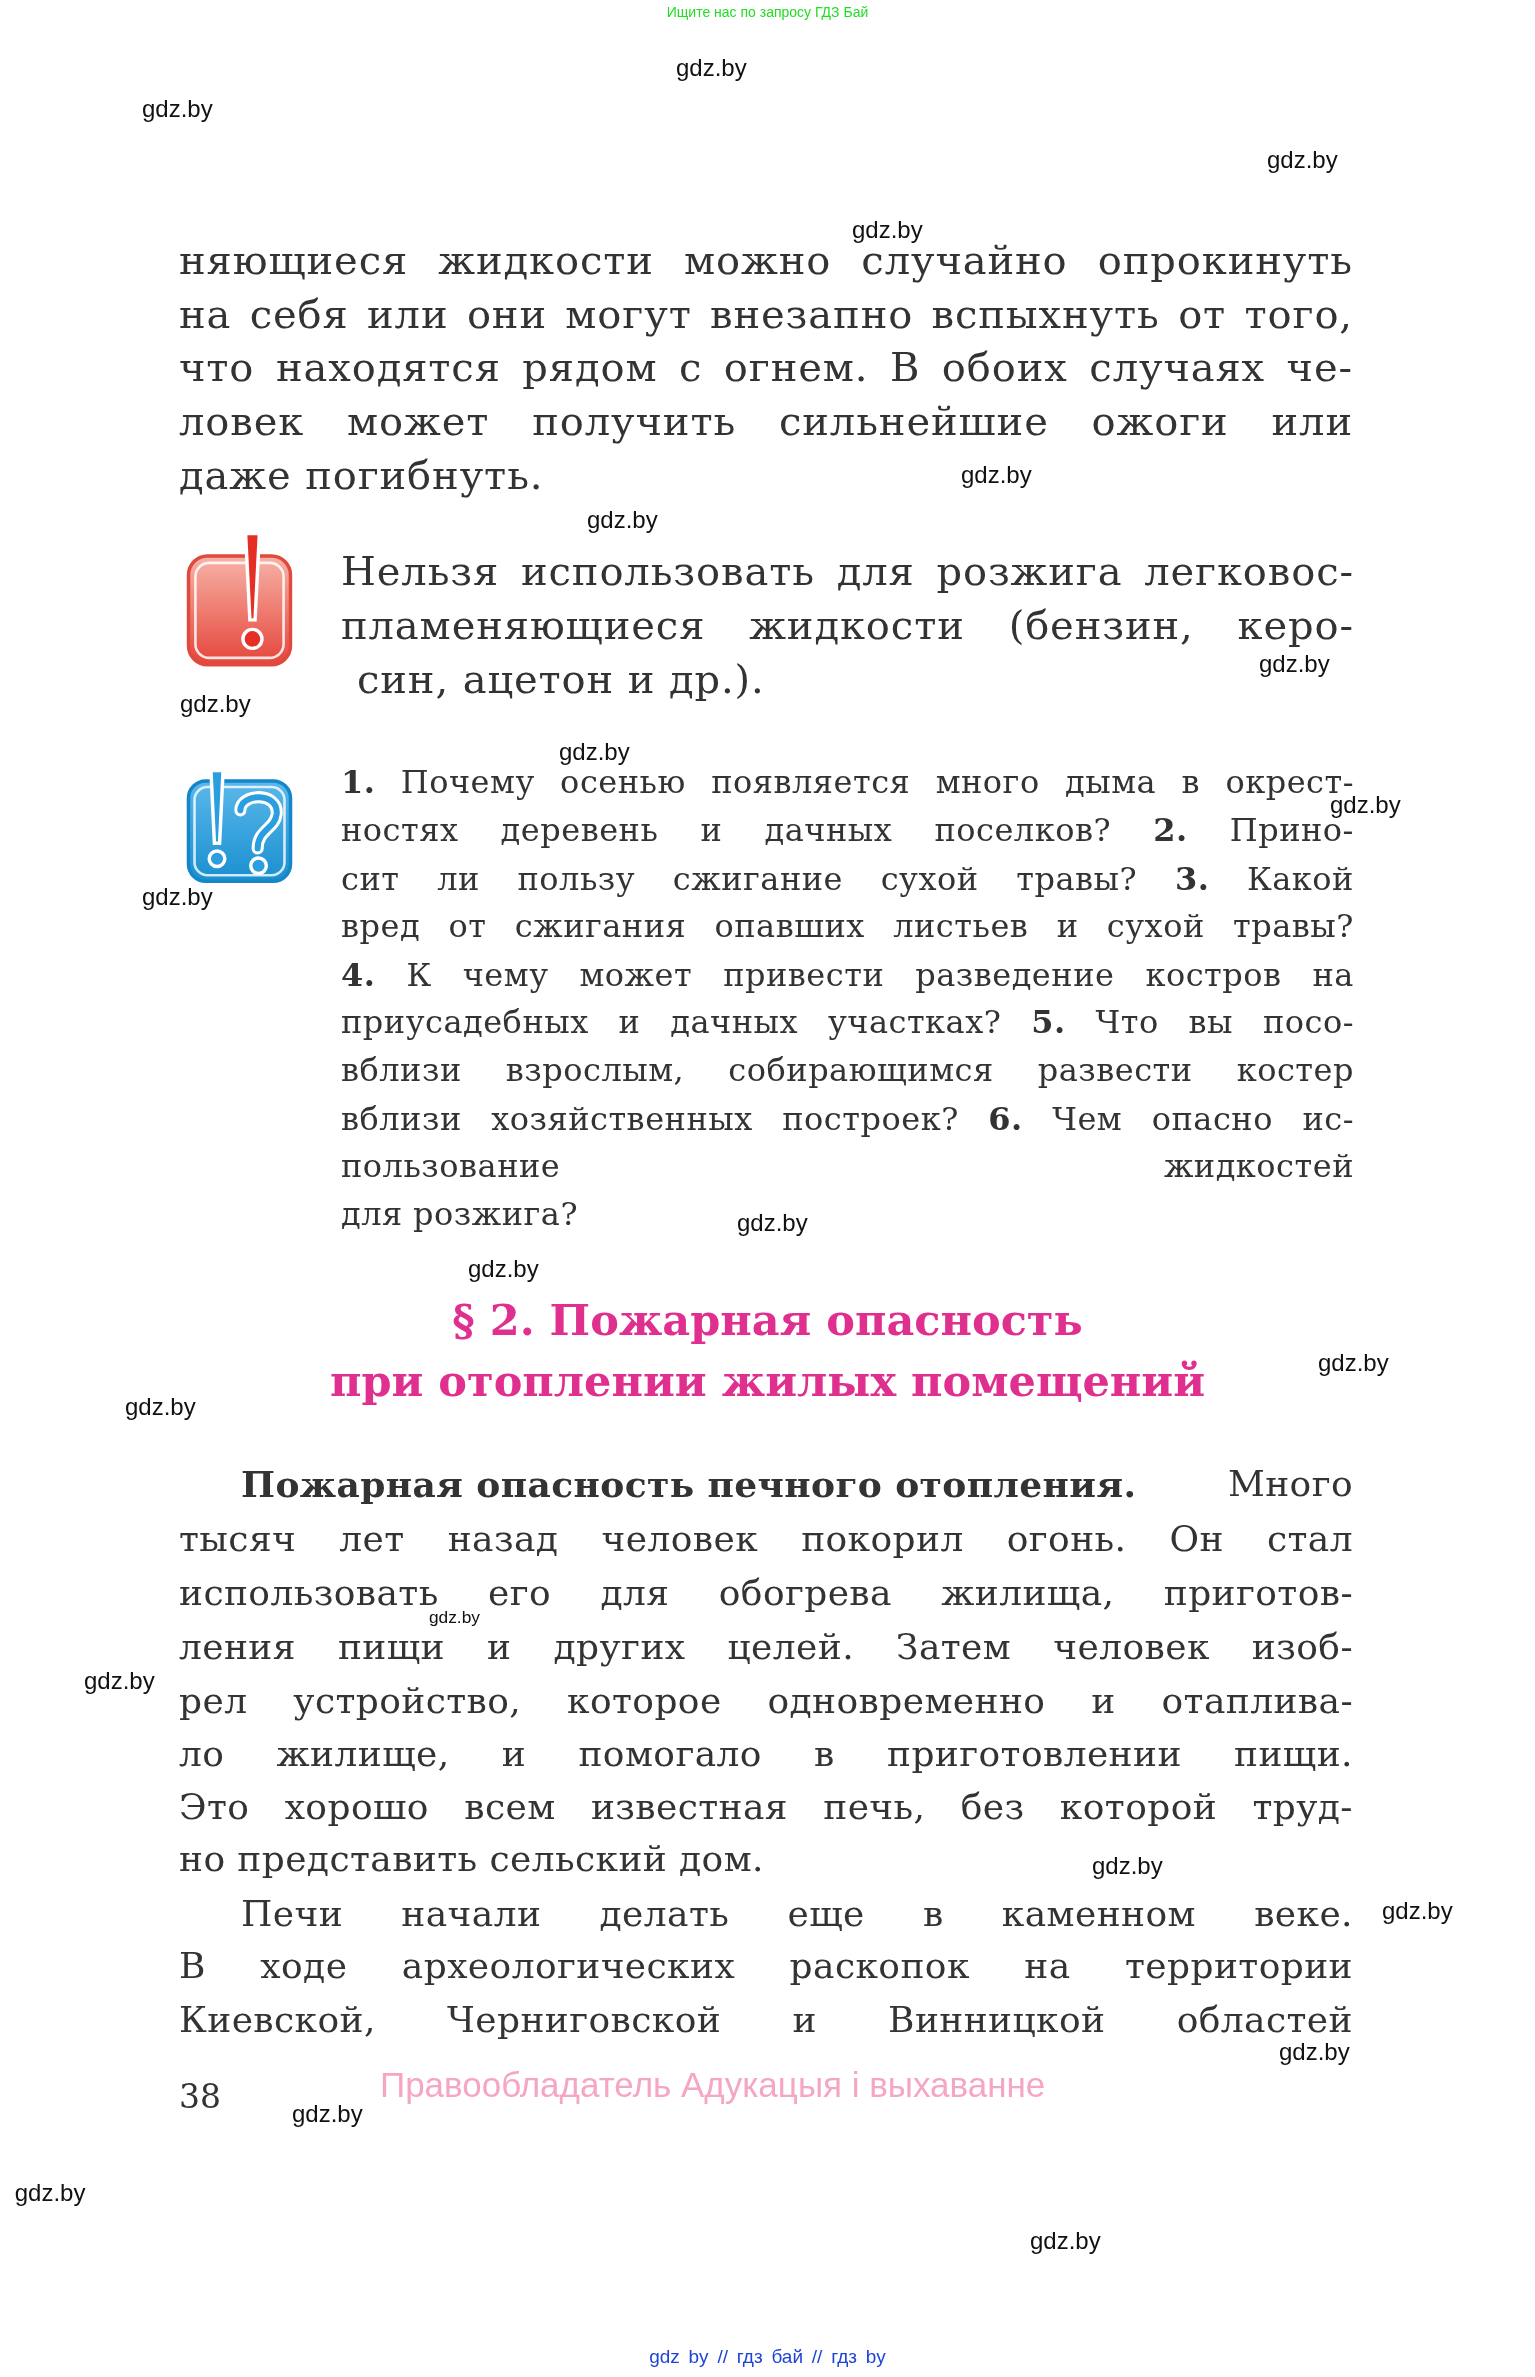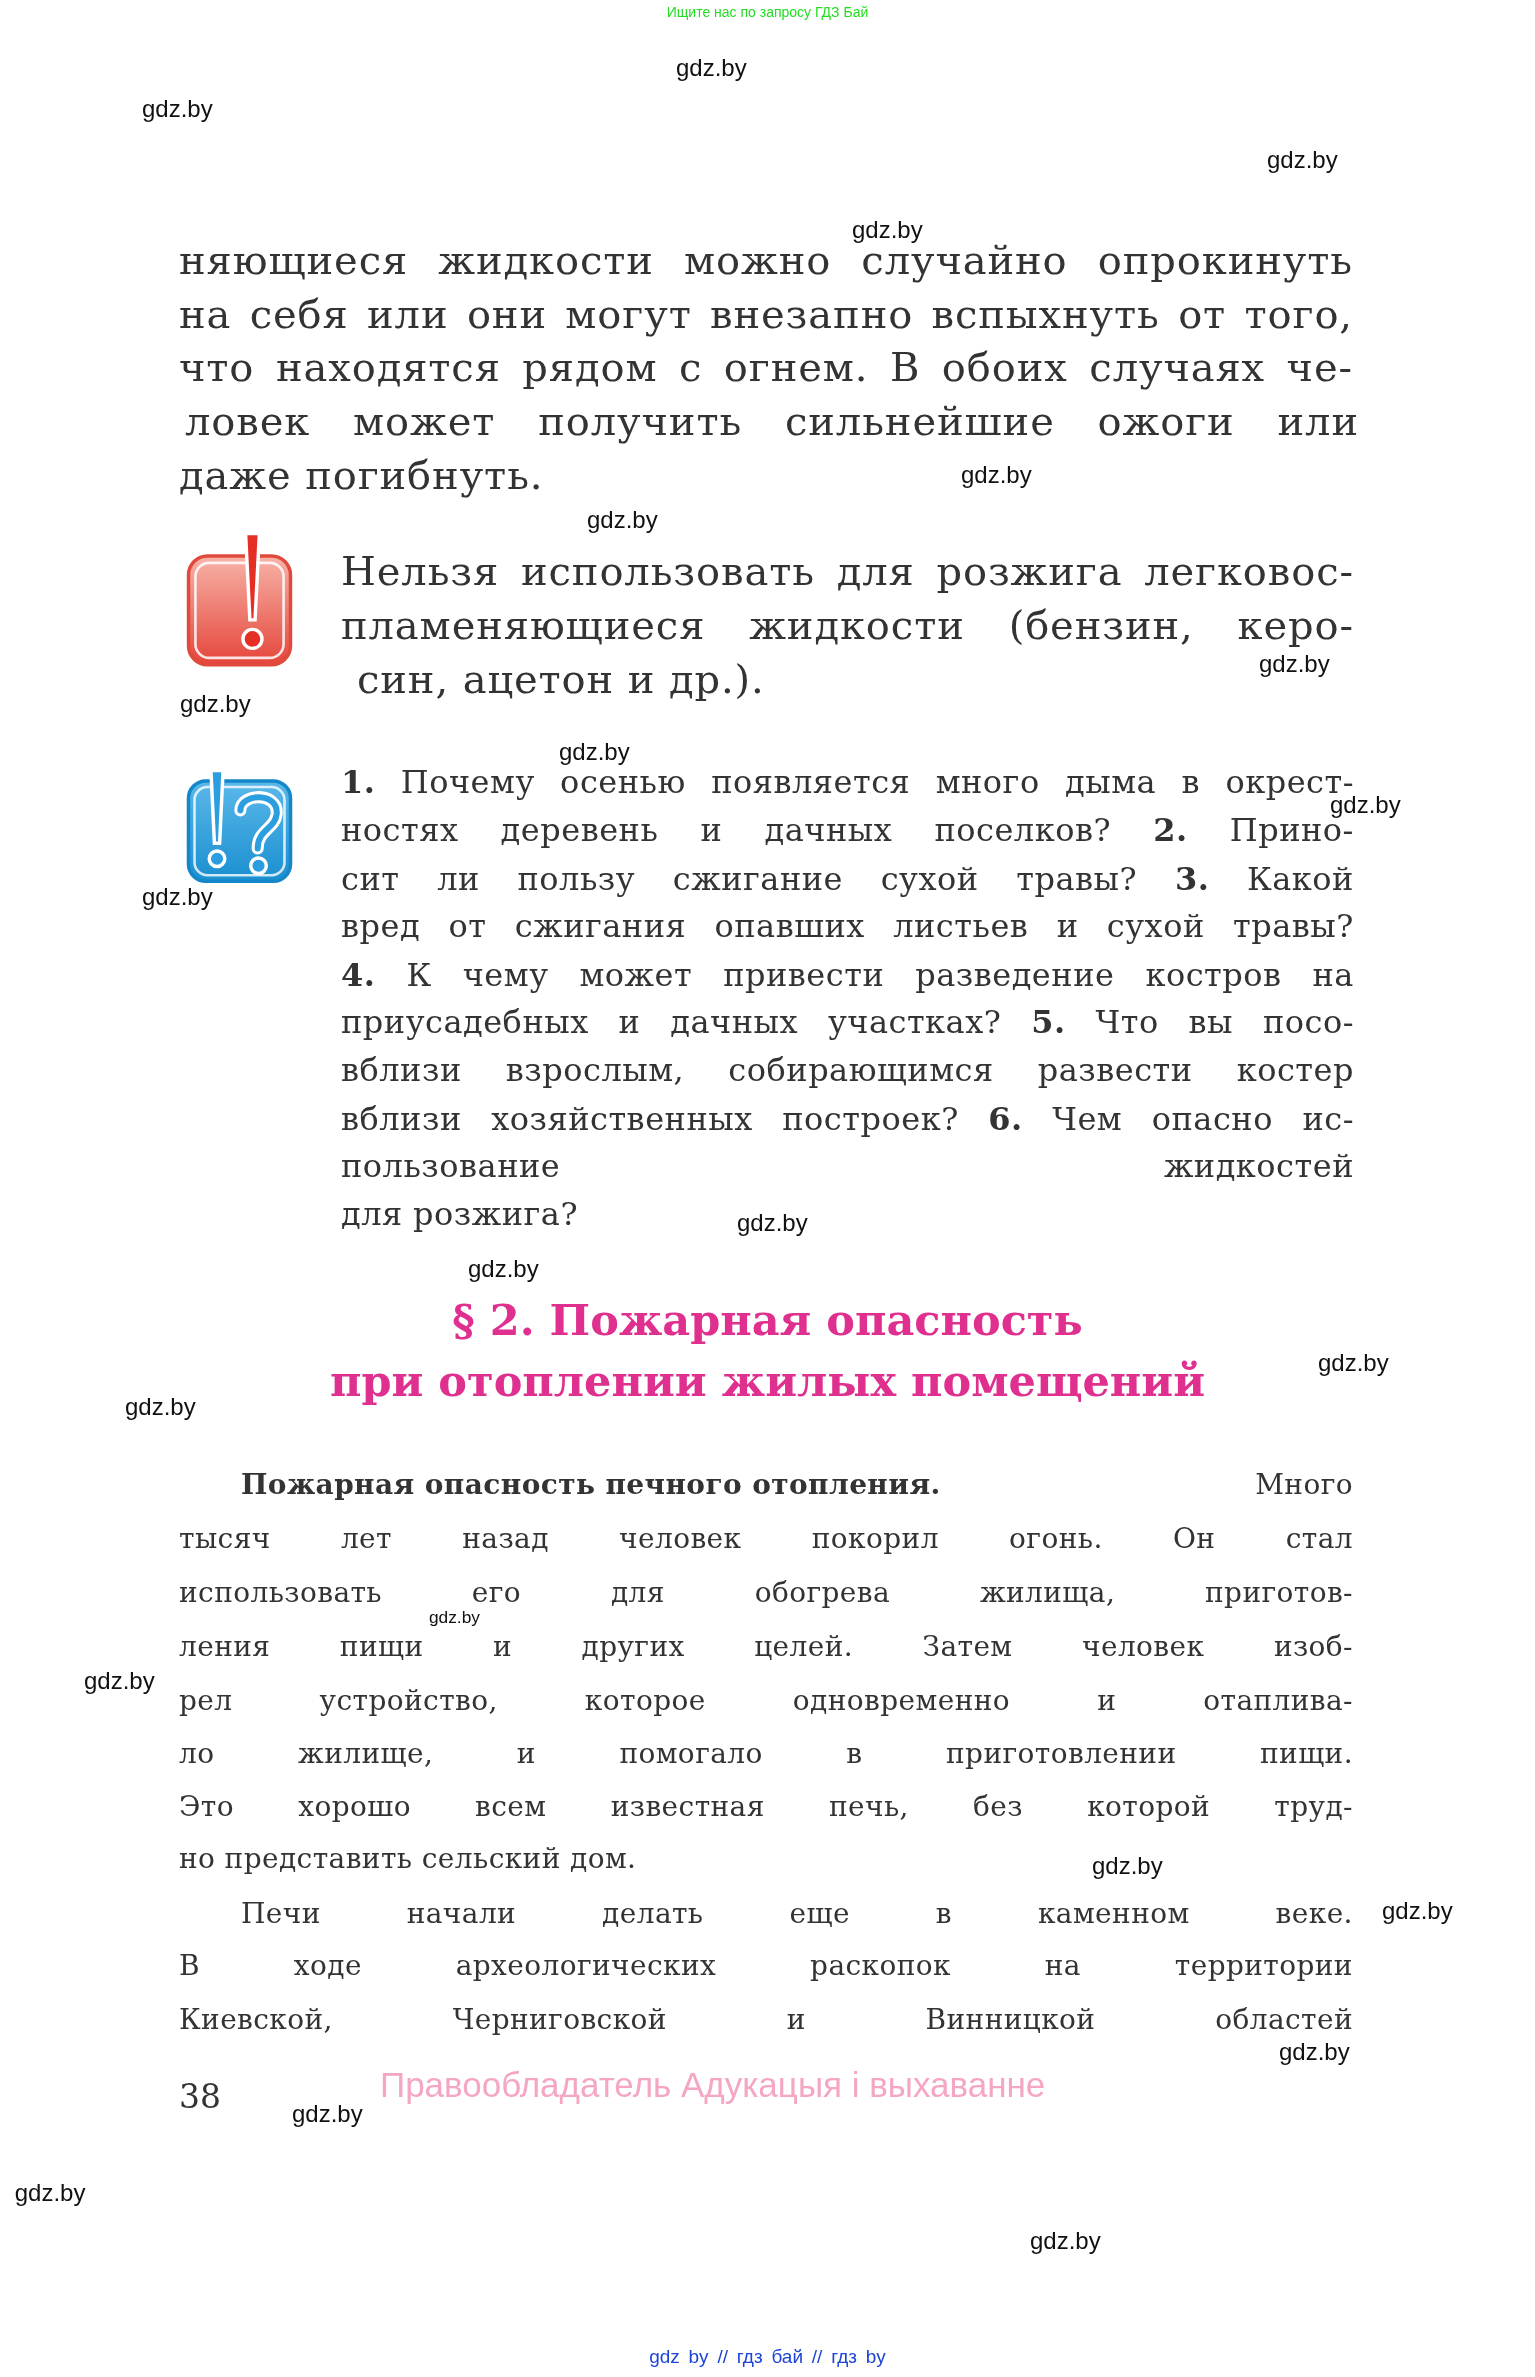--- a/index.html
+++ b/index.html
@@ -13,21 +13,21 @@
     color: #111; line-height: 1; white-space: nowrap; transform: translateY(-50%);
   }
   .wm.small { font-size: 17.3px; }
   .text {
     position: absolute; font-family: "DejaVu Serif", "Liberation Serif", serif; color: #333;
     white-space: nowrap;
   }
   .line { position: absolute; white-space: nowrap; transform: translateY(-50%); }
   .para1 .line, .warn .line { font-size: 40px; letter-spacing: 0.9px; }
   .quest .line { font-size: 32px; letter-spacing: 0.5px; }
-  .body .line { font-size: 28px; letter-spacing: 0.4px; gap: 6px; }
+  .body .line { font-size: 36px; letter-spacing: 0.4px; gap: 6px; }
   .j { display: flex; justify-content: space-between; }
   .title .line {
     font-size: 43px; font-weight: bold; color: #e0308f; left: 0; width: 1535px; text-align: center;
   }
   b { font-weight: bold; }
   .icon { position: absolute; }
   .page-num { position: absolute; left: 179px; top: 2096px; transform: translateY(-50%);
     font-family: "DejaVu Serif", serif; font-size: 33px; color: #333; }
   .copyright { position: absolute; left: 380px; top: 2085px; transform: translateY(-50%);
     font-family: "Liberation Sans", sans-serif; font-size: 35px; color: #f4a6c4; white-space: nowrap; }
@@ -88,21 +88,21 @@
       <span>что</span>
       <span>находятся</span>
       <span>рядом</span>
       <span>с</span>
       <span>огнем.</span>
       <span>В</span>
       <span>обоих</span>
       <span>случаях</span>
       <span>че-</span>
     </div>
-  <div class="line j" style="left:185px;width:1174px;top:421px;">
+  <div class="line j" style="left:179px;width:1174px;top:421px;">
       <span>ловек</span>
       <span>может</span>
       <span>получить</span>
       <span>сильнейшие</span>
       <span>ожоги</span>
       <span>или</span>
     </div>
   <div class="line" style="left:179px;top:475px;">даже погибнуть.</div>
 </div>
 

